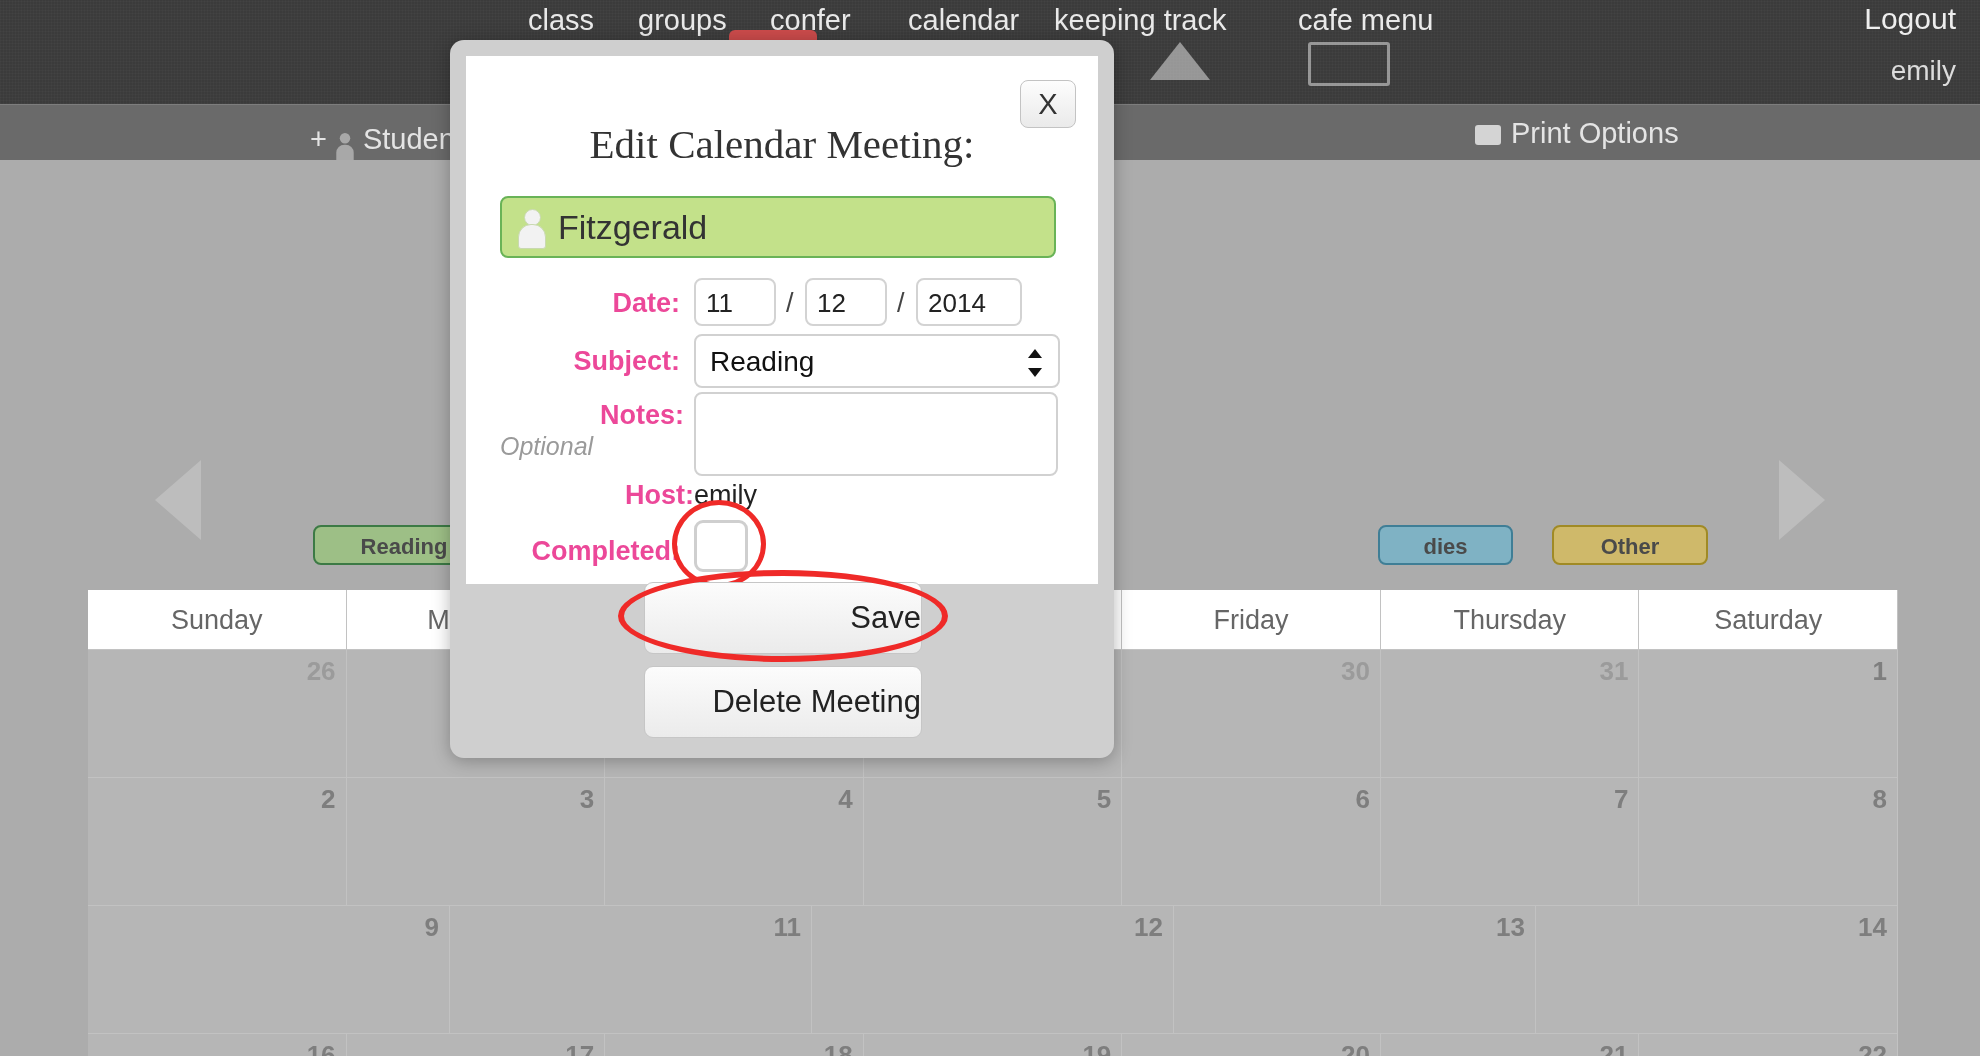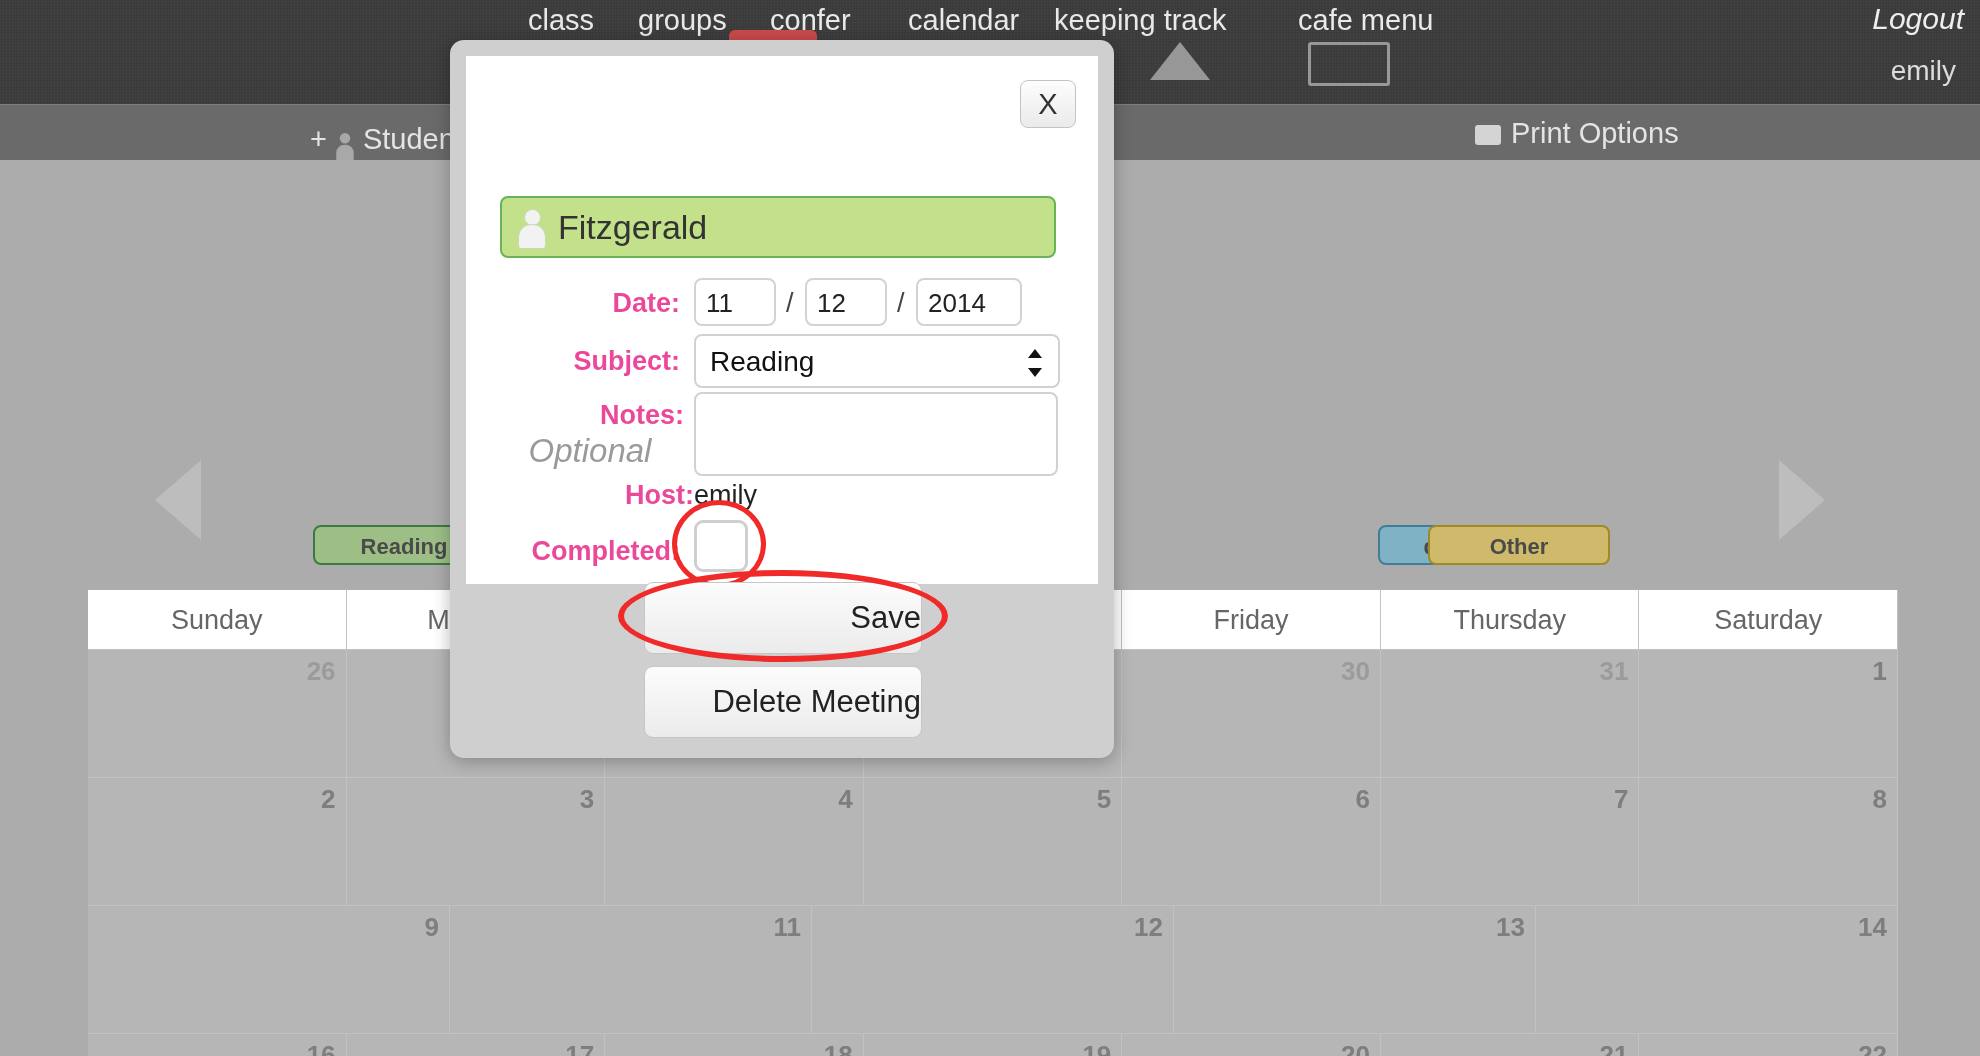--- a/index.html
+++ b/index.html
@@ -60,21 +60,21 @@
   }
   .person-ico::after {
     content: ""; position: absolute; left: 3px; top: 20px; width: 30px; height: 30px;
     border-radius: 14px 14px 3px 3px; background: #cfcfcf;
   }
   .badge-dec {
     position: absolute; top: 30px; left: 729px; width: 88px; height: 34px;
     background: #cb4b4b; border-radius: 6px; color: #f3dada;
     font-size: 21px; text-align: center; line-height: 34px;
   }
-  .logout { position: absolute; right: 16px; top: 2px; font-size: 30px; color: #eee; font-style: italic; }
+  .logout { position: absolute; right: 24px; top: 2px; font-size: 30px; color: #eee; }
   .username { position: absolute; right: 24px; top: 55px; font-size: 28px; color: #dcdcdc; }
 
   .subbar {
     position: absolute; top: 104px; left: 0; width: 1980px; height: 56px;
     background: #6a6a6a; border-top: 1px solid #7d7d7d;
   }
   .subbar-item {
     position: absolute; top: 12px; font-size: 29px; color: #e4e4e4;
   }
 
@@ -141,21 +141,21 @@
     border-radius: 13px 13px 3px 3px; background: #f2f2f2; border: 1px solid #c9d9b0;
   }
   .student-name {
     position: absolute; left: 56px; top: 10px; font-size: 34px; color: #333;
   }
 
   .frow { position: absolute; display: flex; align-items: flex-start; }
   .flabel {
     font-size: 27px; font-weight: bold; color: #ec4899; text-align: right;
   }
-  .fsub { font-size: 33px; font-style: italic; color: #9a9a9a; text-align: center; }
+  .fsub { font-size: 25px; font-style: italic; color: #9a9a9a; text-align: left; }
 
   .row-date { left: 34px; top: 222px; width: 560px; }
   .lbl-date { position: absolute; left: 0; top: 10px; width: 180px; }
   .dseg {
     position: absolute; height: 48px; background: #fff; border: 2px solid #d3d3d3;
     border-radius: 8px; font-size: 26px; color: #222; padding: 8px 0 0 10px;
   }
   .dslash { position: absolute; top: 10px; font-size: 27px; color: #444; }
 
   .row-subject { left: 34px; top: 274px; width: 560px; }
@@ -252,21 +252,21 @@
     </div>
 
     <div class="calarea">
       <div class="arrow-l"></div>
       <div class="arrow-r"></div>
 
       <div class="subject-tabs">
         <div class="subj" style="left:313px;width:182px;background:#9dbf86;border:2px solid #3c7a45">Reading</div>
         <div class="subj" style="left:513px;width:182px;background:#cc9a72;border:2px solid #b05a2a">W</div>
         <div class="subj" style="left:1378px;width:135px;background:#7fb2c4;border:2px solid #3f7e96">dies</div>
-        <div class="subj" style="left:1428px;width:182px;background:#cfb96a;border:2px solid #a08a25">Other</div>
+        <div class="subj" style="left:1552px;width:156px;background:#cfb96a;border:2px solid #a08a25">Other</div>
       </div>
 
       <div class="grid">
         <div class="hdrrow">
           <div class="hdr">Sunday</div>
           <div class="hdr">Monday</div>
           <div class="hdr">Tuesday</div>
           <div class="hdr">Wednesday</div>
           <div class="hdr">Friday</div>
           <div class="hdr">Thursday</div>
@@ -365,20 +365,21 @@
       </div>
     </div>
   </div>
 
   <div class="modal-shell">
 
     <div class="modal-body">
 
       <div class="btn-x">X</div>
 
+      <div class="modal-title">Edit Calendar Meeting:</div>
 
       <div class="student-bar">
         <span class="student-ico"></span>
         <span class="student-name">Fitzgerald</span>
       </div>
 
       <div class="frow row-date">
         <span class="flabel lbl-date">Date:</span>
         <span class="dseg" style="left:194px;top:0;width:82px">11</span>
         <span class="dslash" style="left:286px">/</span>

